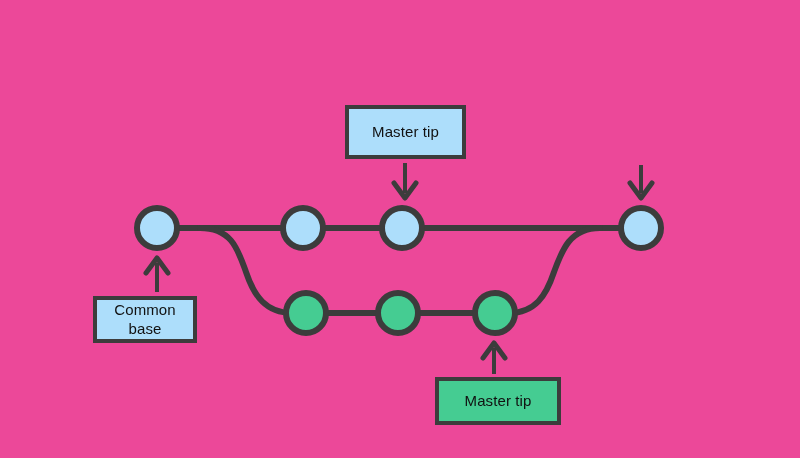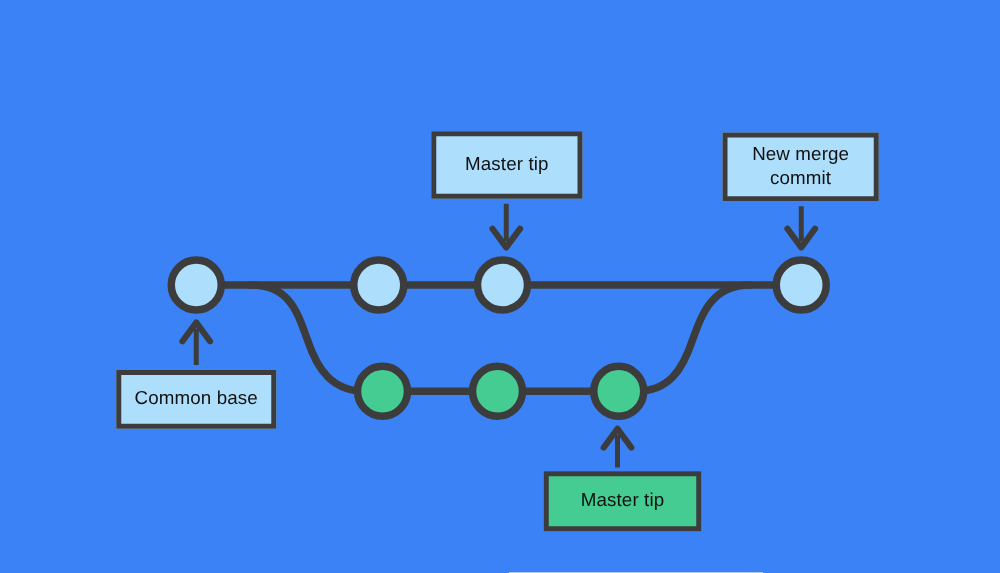--- a/index.html
+++ b/index.html
@@ -4,21 +4,21 @@
 <style>
   html, body {
     margin: 0;
     padding: 0;
     background: #ffffff;
   }
   #canvas {
     position: relative;
     width: 800px;
     height: 458px;
-    background: #3b82f6;
+    background: #ec4899;
     font-family: "Liberation Sans", sans-serif;
     overflow: hidden;
   }
   #graph {
     position: absolute;
     inset: 0;
     width: 800px;
     height: 458px;
   }
   .label-box {
@@ -33,21 +33,21 @@
     font-size: 15px;
     line-height: 1.25;
     letter-spacing: 0.1px;
     white-space: pre-line;
   }
   .box-blue { background: #addefb; }
   .box-green { background: #45cc92; }
 
   #box-master-tip       { left: 345px; top: 105px; width: 121px; height: 54px; }
   #box-new-merge-commit { left: 578px; top: 106px; width: 125px; height: 55px; }
-  #box-common-base      { left: 93px;  top: 296px; width: 128px; height: 47px; }
+  #box-common-base      { left: 93px;  top: 296px; width: 104px; height: 47px; }
   #box-feature-tip      { left: 435px; top: 377px; width: 126px; height: 48px; }
 </style>
 </head>
 <body>
 
 <div id="canvas">
 
   <svg id="graph" viewBox="0 0 800 458">
     <g fill="none" stroke="#3c3c3c" stroke-width="6" stroke-linecap="round" stroke-linejoin="round">
 
@@ -88,20 +88,18 @@
       </g>
       <g>
         <line x1="494" y1="374" x2="494" y2="348"></line>
         <path d="M 483 358 L 494 343 L 505 358" stroke-width="5" stroke-linejoin="round" stroke-linecap="round"></path>
       </g>
     </g>
   </svg>
 
   <div class="label-box box-blue" id="box-master-tip">Master tip</div>
 
-  <div class="label-box box-blue" id="box-new-merge-commit">New merge
-commit</div>
 
   <div class="label-box box-blue" id="box-common-base">Common base</div>
 
   <div class="label-box box-green" id="box-feature-tip">Master tip</div>
 
 </div>
 
 </body></html>

